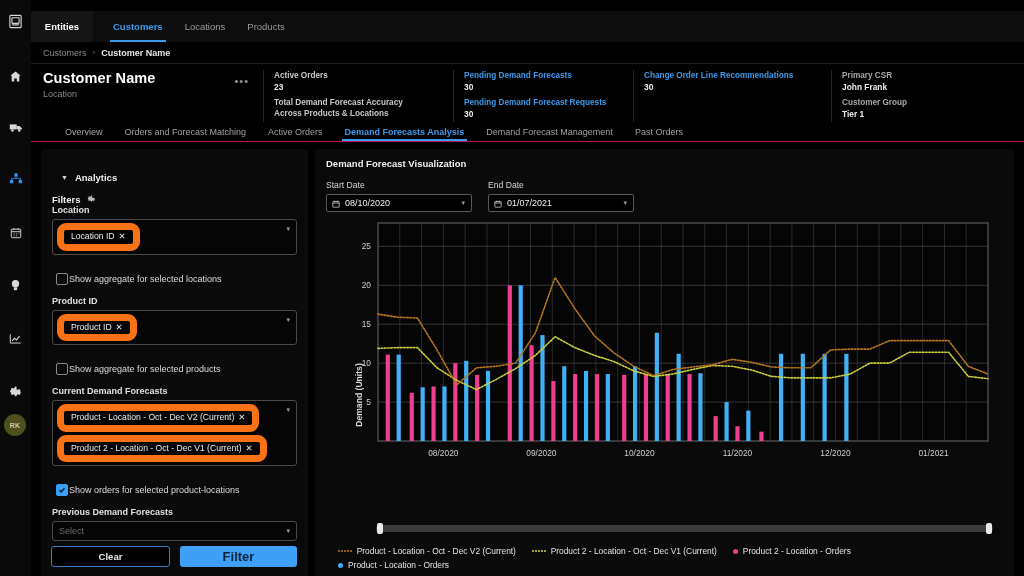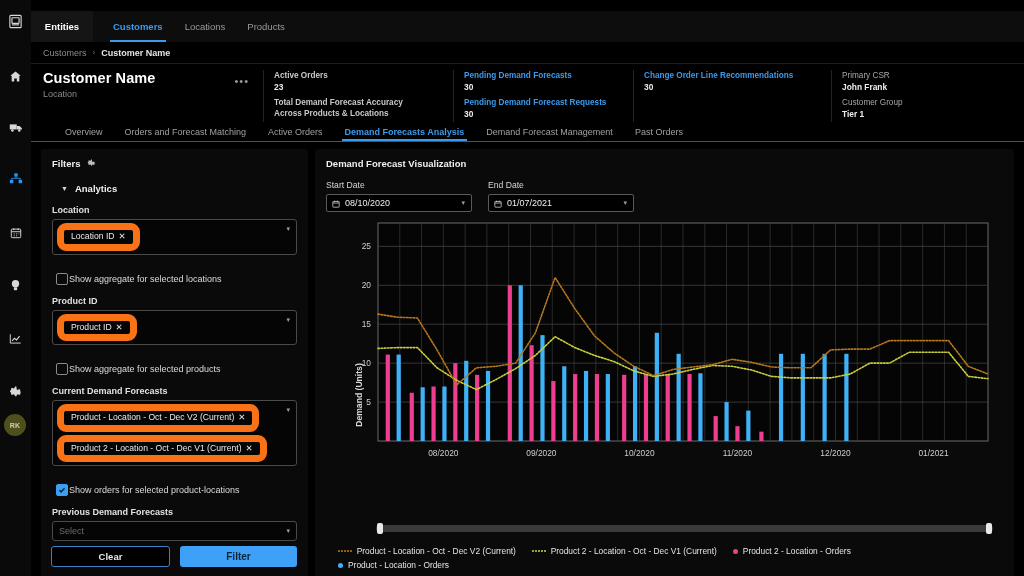--- a/index.html
+++ b/index.html
@@ -69,21 +69,21 @@
   #entity-name { font-size: 14.5px; font-weight: bold; color: #fff; letter-spacing: .1px; }
   #entity-sub { font-size: 9px; color: #8a8a8a; margin-top: 3px; }
   #entity-more { position: absolute; right: 14px; top: 5px; color: #9a9a9a; font-size: 11px; letter-spacing: 1px; cursor: pointer; }
 
   .kpi-col { padding: 0 10px; border-left: 1px solid #242424; }
   .kpi-col.c1 { width: 190px; }
   .kpi-col.c2 { width: 180px; }
   .kpi-col.c3 { width: 198px; }
   .kpi-col.c4 { width: 150px; }
   .kpi-item { margin-bottom: 5px; }
-  .kpi-label { font-size: 8.2px; color: #a6a6a6; line-height: 1.35; }
+  .kpi-label { font-size: 8.2px; color: #a6a6a6; line-height: 1.35; font-weight: bold; }
   .kpi-label.link { color: #3b9aec; font-weight: bold; cursor: pointer; }
   .kpi-label.strong { color: #c9c9c9; font-weight: bold; }
   .kpi-value { font-size: 8.4px; color: #ededed; font-weight: bold; margin-top: 1px; }
 
   
   #sectiontabs {
     height: 20px; display: flex; align-items: stretch; padding-left: 12px;
     border-bottom: 1px solid #be185d; background: #000;
   }
   .stab {
@@ -146,21 +146,21 @@
   .ctext { font-size: 9px; color: #dcdcdc; }
 
   #filters-actions { position: absolute; left: 10px; right: 11px; bottom: 11px; display: flex; gap: 10px; }
   #btn-clear {
     flex: 1 1 0; height: 21px; border: 1px solid #3c7fc4; border-radius: 3px;
     background: #000; color: #e7e7e7; font-size: 9.5px; font-weight: bold;
     display: flex; align-items: center; justify-content: center; cursor: pointer;
   }
   #btn-filter {
     flex: 1 1 0; height: 21px; border: none; border-radius: 3px;
-    background: #3fa0f7; color: #0c2438; font-size: 10px; font-weight: bold;
+    background: #3fa0f7; color: #0c2438; font-size: 13px; font-weight: bold;
     display: flex; align-items: center; justify-content: center; cursor: pointer;
   }
 
   
   #viz {
     flex: 1 1 auto; background: #0a0a0a; border-radius: 3px;
     padding: 9px 11px 8px 11px; display: flex; flex-direction: column; position: relative;
   }
   #viz-title { font-size: 9.5px; font-weight: bold; color: #efefef; }
   #viz-controls { display: flex; align-items: flex-end; margin-top: 11px; position: relative; }
@@ -336,32 +336,32 @@
       <div class="stab">Orders and Forecast Matching</div>
       <div class="stab">Active Orders</div>
       <div class="stab active">Demand Forecasts Analysis</div>
       <div class="stab">Demand Forecast Management</div>
       <div class="stab">Past Orders</div>
     </div>
 
     <div id="body">
 
       <div id="filters">
+        <div id="analytics-row">
+          <span id="analytics-caret">▼</span>
+          <span id="analytics-label">Analytics</span>
+        </div>
+
         <div id="filters-head">
           <div id="filters-title">Filters</div>
           <span id="filters-gear">
             <svg width="9" height="9" viewBox="0 0 14 14" fill="currentColor">
               <path d="M7 4.8A2.2 2.2 0 107 9.2 2.2 2.2 0 007 4.8zm5.9 2.2l-1.2-.8.3-1.5-1.4-.8-1.1.9-1.4-.6L7.6.8H6.4L6 2.2l-1.4.6-1.1-.9-1.4.8.3 1.5-1.2.8v1.2l1.2.8-.3 1.5 1.4.8 1.1-.9 1.4.6.4 1.4h1.2l.4-1.4 1.4-.6 1.1.9 1.4-.8-.3-1.5 1.2-.8z"></path>
             </svg>
           </span>
-        </div>
-
-        <div id="analytics-row">
-          <span id="analytics-caret">▼</span>
-          <span id="analytics-label">Analytics</span>
         </div>
 
         <div class="fgroup">
           <div class="flabel">Location</div>
           <div class="fselect">
             <span class="chip">
               <span>Location ID</span>
               <span class="x">✕</span>
             </span>
             <span class="caret">▾</span>

